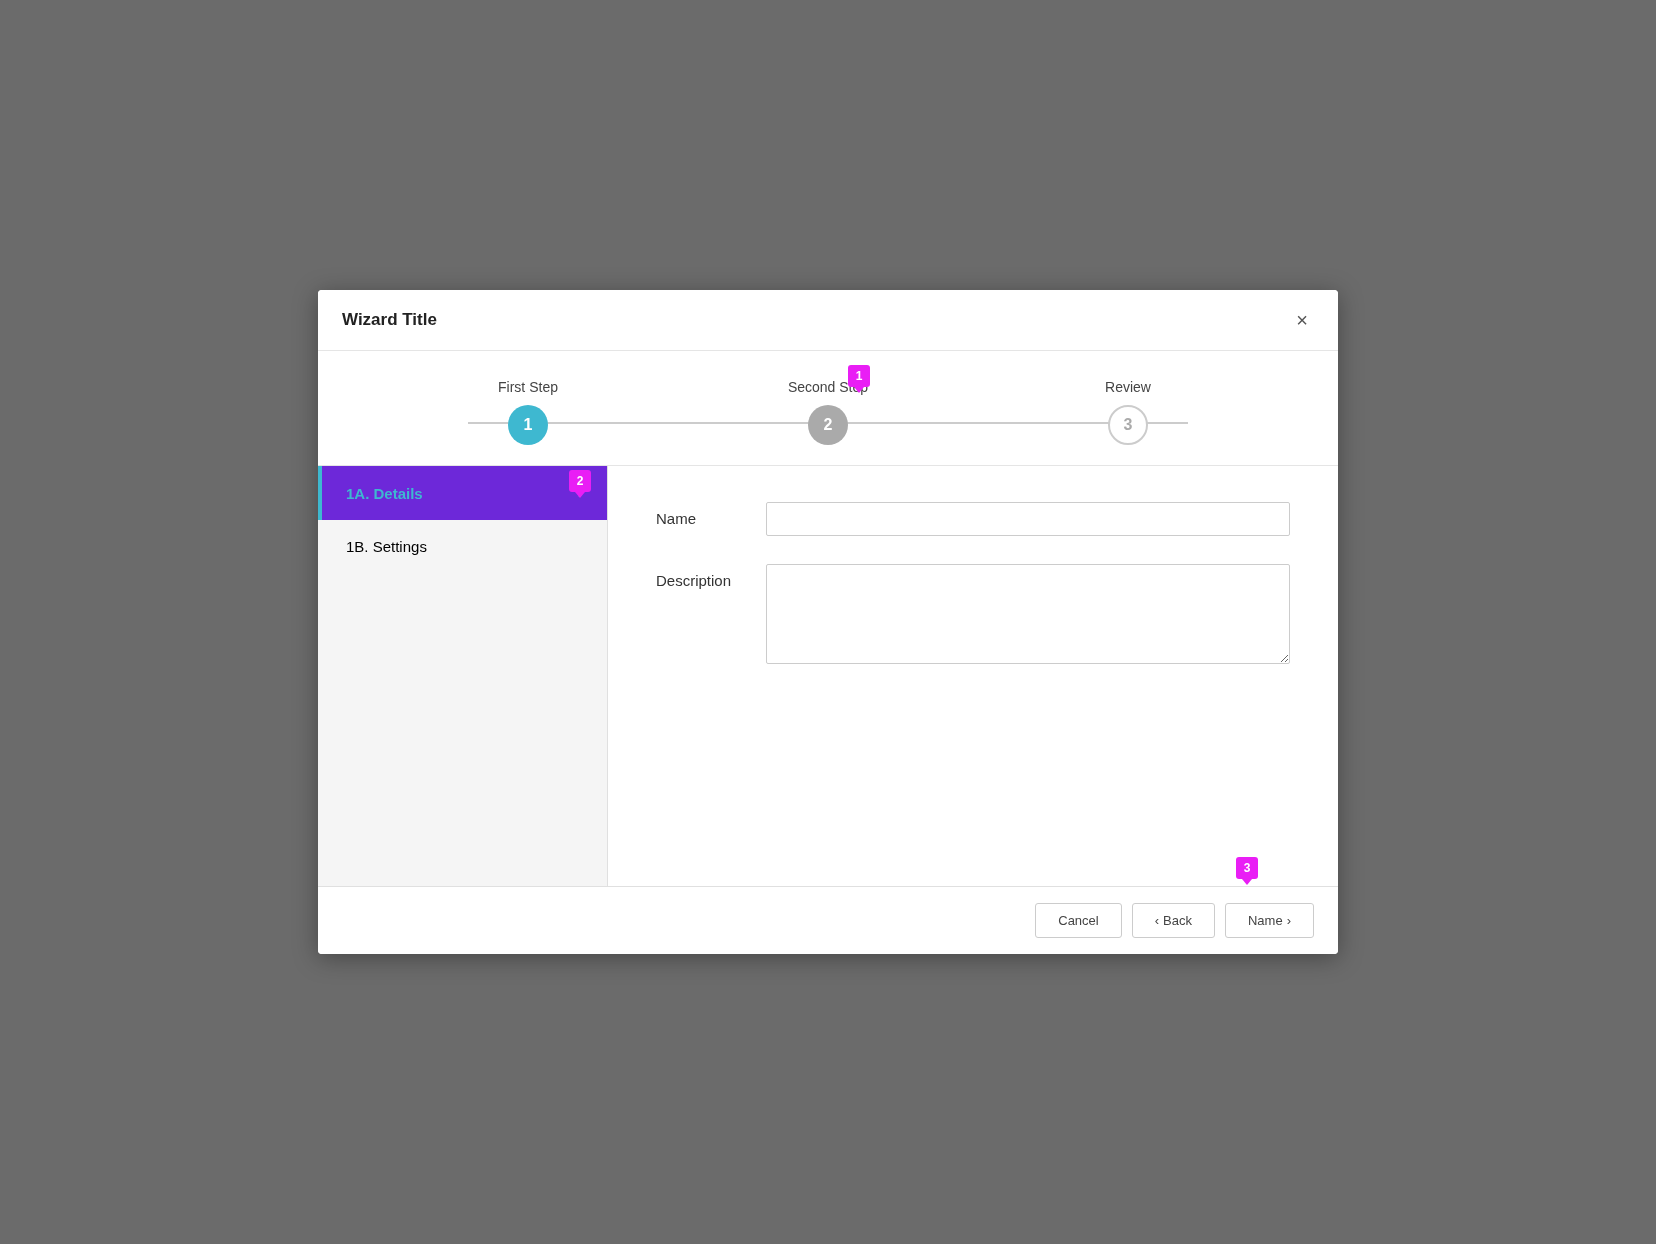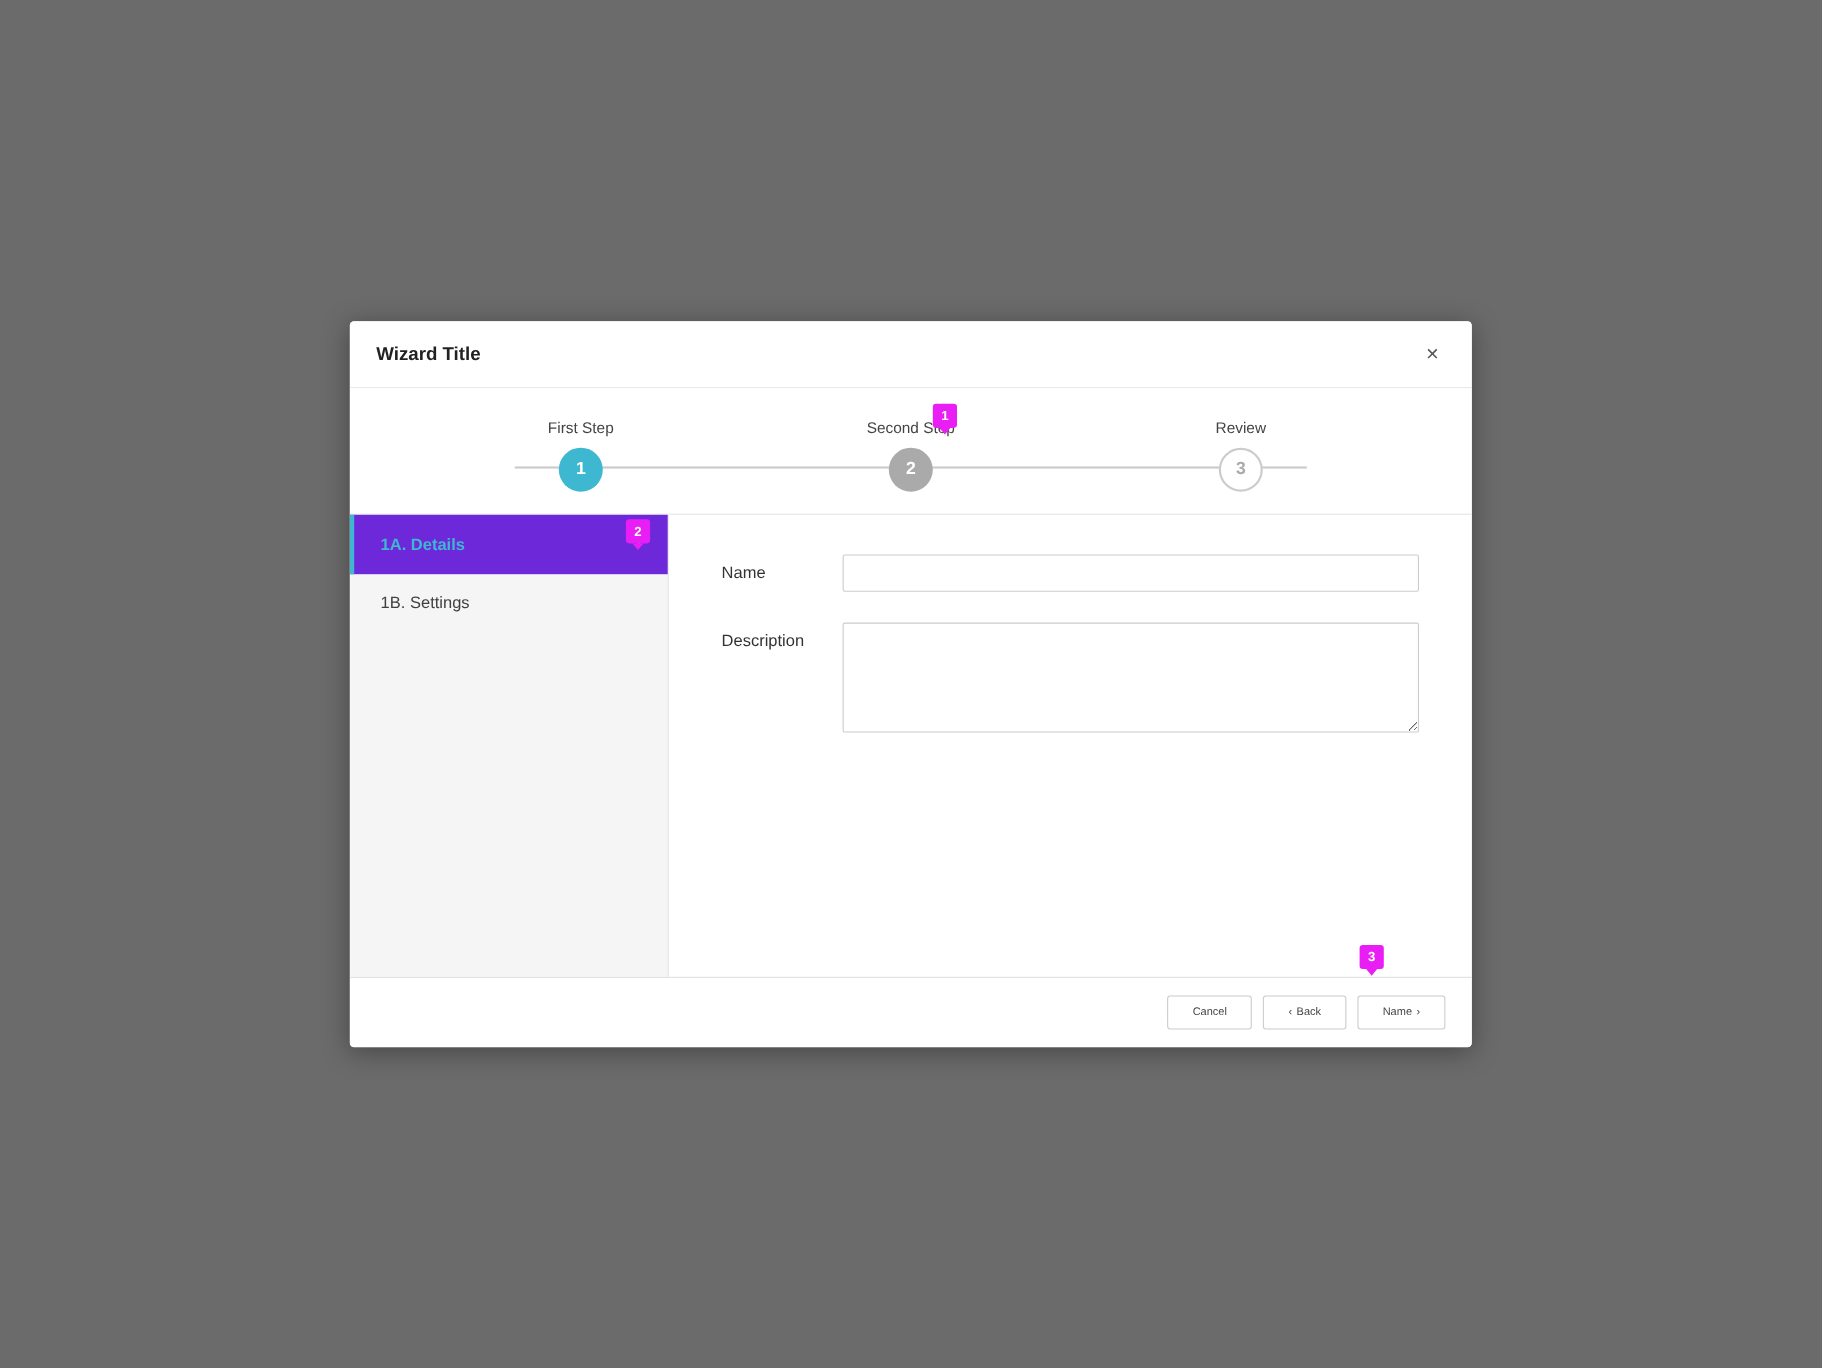--- a/index.html
+++ b/index.html
@@ -152,21 +152,21 @@
       border-right: 1px solid #e0e0e0;
       flex-shrink: 0;
     }
     .sidebar-item {
       display: flex;
       align-items: center;
       padding: 18px 24px;
       cursor: pointer;
       border-left: 4px solid transparent;
       font-size: 15px;
-      color: #404040;
+      color: #000000;
       position: relative;
     }
     .sidebar-item.active {
       background: #6d28d9;
       border-left: 4px solid #3eb8d0;
       color: #3eb8d0;
       font-weight: 600;
       gap: 37px;
     }
     .sidebar-item .chevron {
@@ -213,21 +213,21 @@
       padding: 16px 24px;
       display: flex;
       align-items: center;
       justify-content: flex-end;
       gap: 10px;
       background: #fff;
       position: relative;
     }
     .btn {
       padding: 9px 22px;
-      font-size: 10px;
+      font-size: 13px;
       border: 1px solid #ccc;
       border-radius: 3px;
       background: #fff;
       color: #444;
       cursor: pointer;
       display: flex;
       align-items: center;
       gap: 4px;
     }
     .sidebar-item-wrapper {

